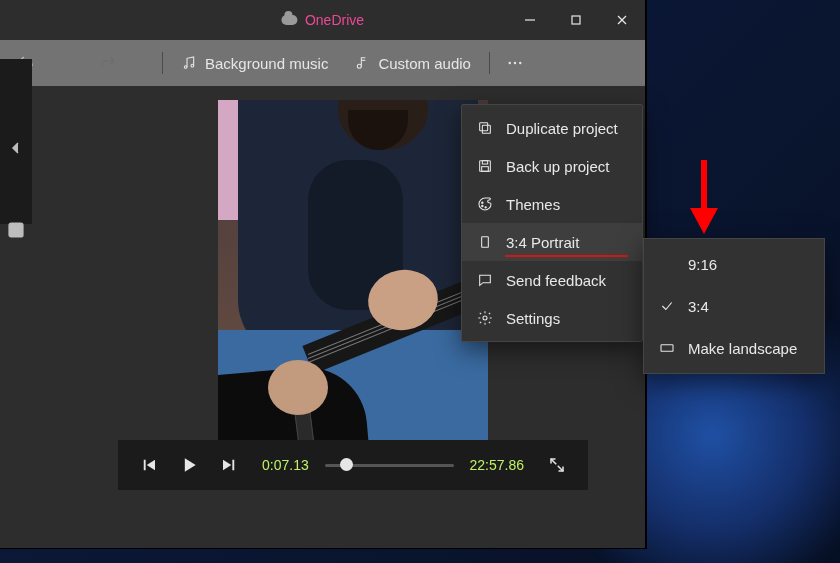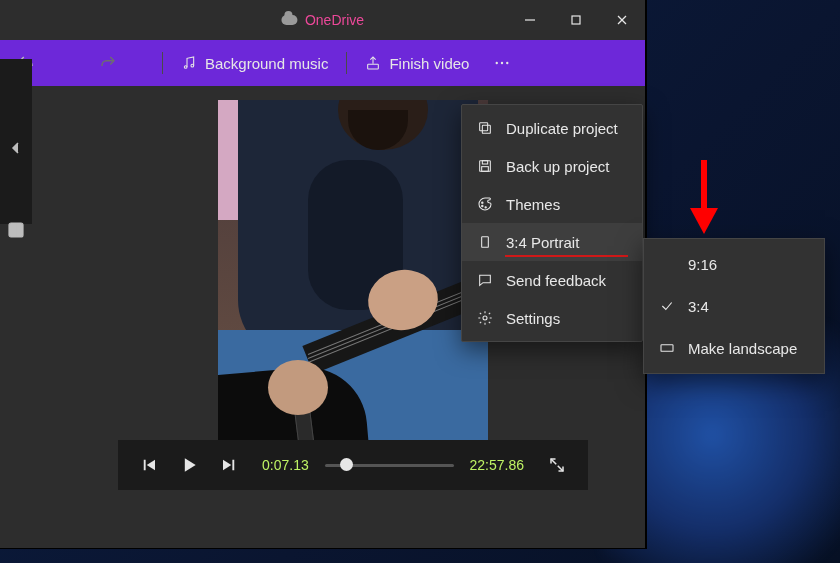--- a/index.html
+++ b/index.html
@@ -38,21 +38,21 @@
   }
   .title { position: absolute; left: 50%; transform: translateX(-50%); display: flex; align-items: center; gap: 8px; color: #ec4899; font-size: 14px; }
   .title .cloud { width: 16px; height: 10px; border-radius: 6px; background: #9a9a9a; position: relative; }
   .title .cloud::before { content: ""; position: absolute; width: 8px; height: 8px; border-radius: 50%; background: #9a9a9a; top: -4px; left: 3px; }
   .winbtns { margin-left: auto; display: flex; }
   .winbtn { width: 46px; height: 40px; display: flex; align-items: center; justify-content: center; color: #e6e6e6; }
   .winbtn svg { stroke: #e6e6e6; }
 
   .toolbar {
     height: 46px; display: flex; align-items: center; gap: 10px;
-    padding: 0 12px; background: #6d28d9;
+    padding: 0 12px; background: #737373;
   }
   .tbtn { display: flex; align-items: center; gap: 8px; padding: 5px 8px; border-radius: 4px; color: #e6e6e6; font-size: 15px; }
   .sep { width: 1px; height: 22px; background: #4a4a4a; }
   .iconbtn { width: 28px; height: 28px; display: flex; align-items: center; justify-content: center; }
   .undo, .redo { color: #bdbdbd; font-size: 18px; }
 
   .canvas {
     position: relative; height: 404px; background: #2d2d2d;
     display: flex; flex-direction: column; align-items: center; justify-content: flex-end;
   }
@@ -182,33 +182,33 @@
         <span>
           <svg width="16" height="16" viewBox="0 0 24 24" fill="none" stroke="#e6e6e6" stroke-width="1.6">
               <path d="M9 18V5l10-2v13"></path>
               <circle cx="7" cy="18" r="2"></circle>
               <circle cx="17" cy="16" r="2"></circle>
             </svg>
         </span>
         <span>Background music</span>
       </div>
 
-
-      <div class="sep"></div>
-
       <div class="tbtn">
         <span>
           <svg width="16" height="16" viewBox="0 0 24 24" fill="none" stroke="#e6e6e6" stroke-width="1.6">
-              <path d="M12 3v10"></path>
-              <path d="M8 7l4-4 4 4"></path>
-              <rect x="4" y="14" width="16" height="7" rx="1"></rect>
+              <circle cx="8" cy="17" r="3"></circle>
+              <path d="M11 17V4h6"></path>
+              <path d="M11 8h6"></path>
             </svg>
         </span>
-        <span>Finish video</span>
-      </div>
+        <span>Custom audio</span>
+      </div>
+
+      <div class="sep"></div>
+
 
       <div class="tbtn" style="padding:5px 6px">
         <span>
           <svg width="18" height="18" viewBox="0 0 24 24" fill="#e6e6e6">
               <circle cx="5" cy="12" r="1.6"></circle>
               <circle cx="12" cy="12" r="1.6"></circle>
               <circle cx="19" cy="12" r="1.6"></circle>
             </svg>
         </span>
       </div>

